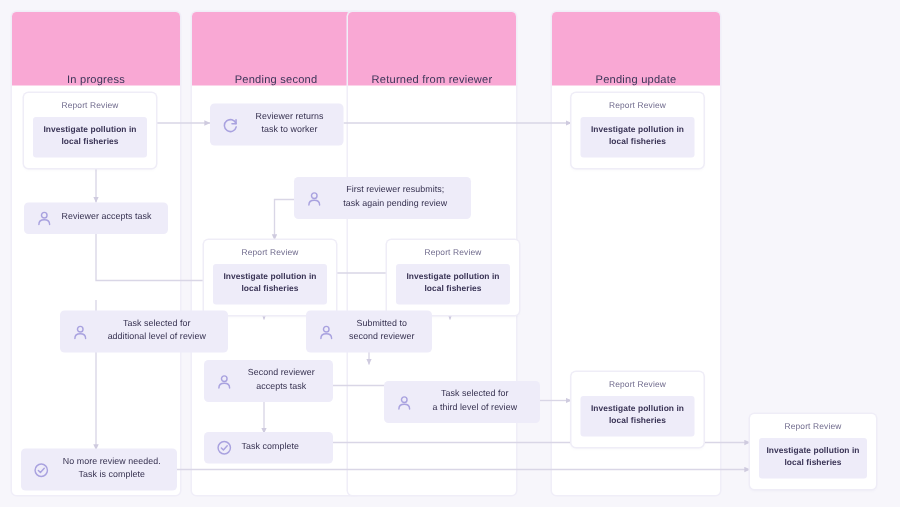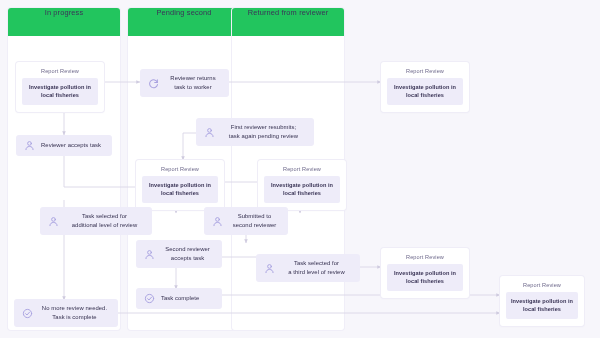--- a/index.html
+++ b/index.html
@@ -14,24 +14,24 @@
   #board{position:relative;width:600px;height:338px;}
 
   
   .lane{
     position:absolute;top:8px;height:322px;
     background:#ffffff;
     border-radius:3px;
     box-shadow:0 0 0 1px #f0eef8;
   }
   .lane-head{
-    position:absolute;left:0;top:0;right:0;height:28px;
-    background:#22c55e;
+    position:absolute;left:0;top:0;right:0;height:49px;
+    background:#f9a8d4;
     border-radius:3px 3px 0 0;
-    display:flex;align-items:flex-start;justify-content:center;
+    display:flex;align-items:flex-end;justify-content:center;
   }
   .lane-head span{
     font-size:7.4px;color:#3b3558;letter-spacing:.15px;
     font-weight:400;
   }
 
   
   #wires{position:absolute;left:0;top:0;width:600px;height:338px;pointer-events:none;}
 
   
@@ -91,20 +91,25 @@
   <div class="lane" style="left:128px;width:112px;">
     <div class="lane-head">
       <span>Pending second</span>
     </div>
   </div>
   <div class="lane" style="left:232px;width:112px;">
     <div class="lane-head">
       <span>Returned from reviewer</span>
     </div>
   </div>
+  <div class="lane" style="left:368px;width:112px;">
+    <div class="lane-head">
+      <span>Pending update</span>
+    </div>
+  </div>
 
   <svg id="wires" viewBox="0 0 600 338" xmlns="http://www.w3.org/2000/svg">
     <defs>
       <marker id="ah" markerWidth="5" markerHeight="5" refX="4.2" refY="2" orient="auto">
         <path d="M0,0 L4.4,2 L0,4 z" fill="#cfcbdf"></path>
       </marker>
     </defs>
     <g fill="none" stroke="#d9d6e6" stroke-width="0.9" marker-end="url(#ah)">
 
       <path d="M104,82 L140,82"></path>

